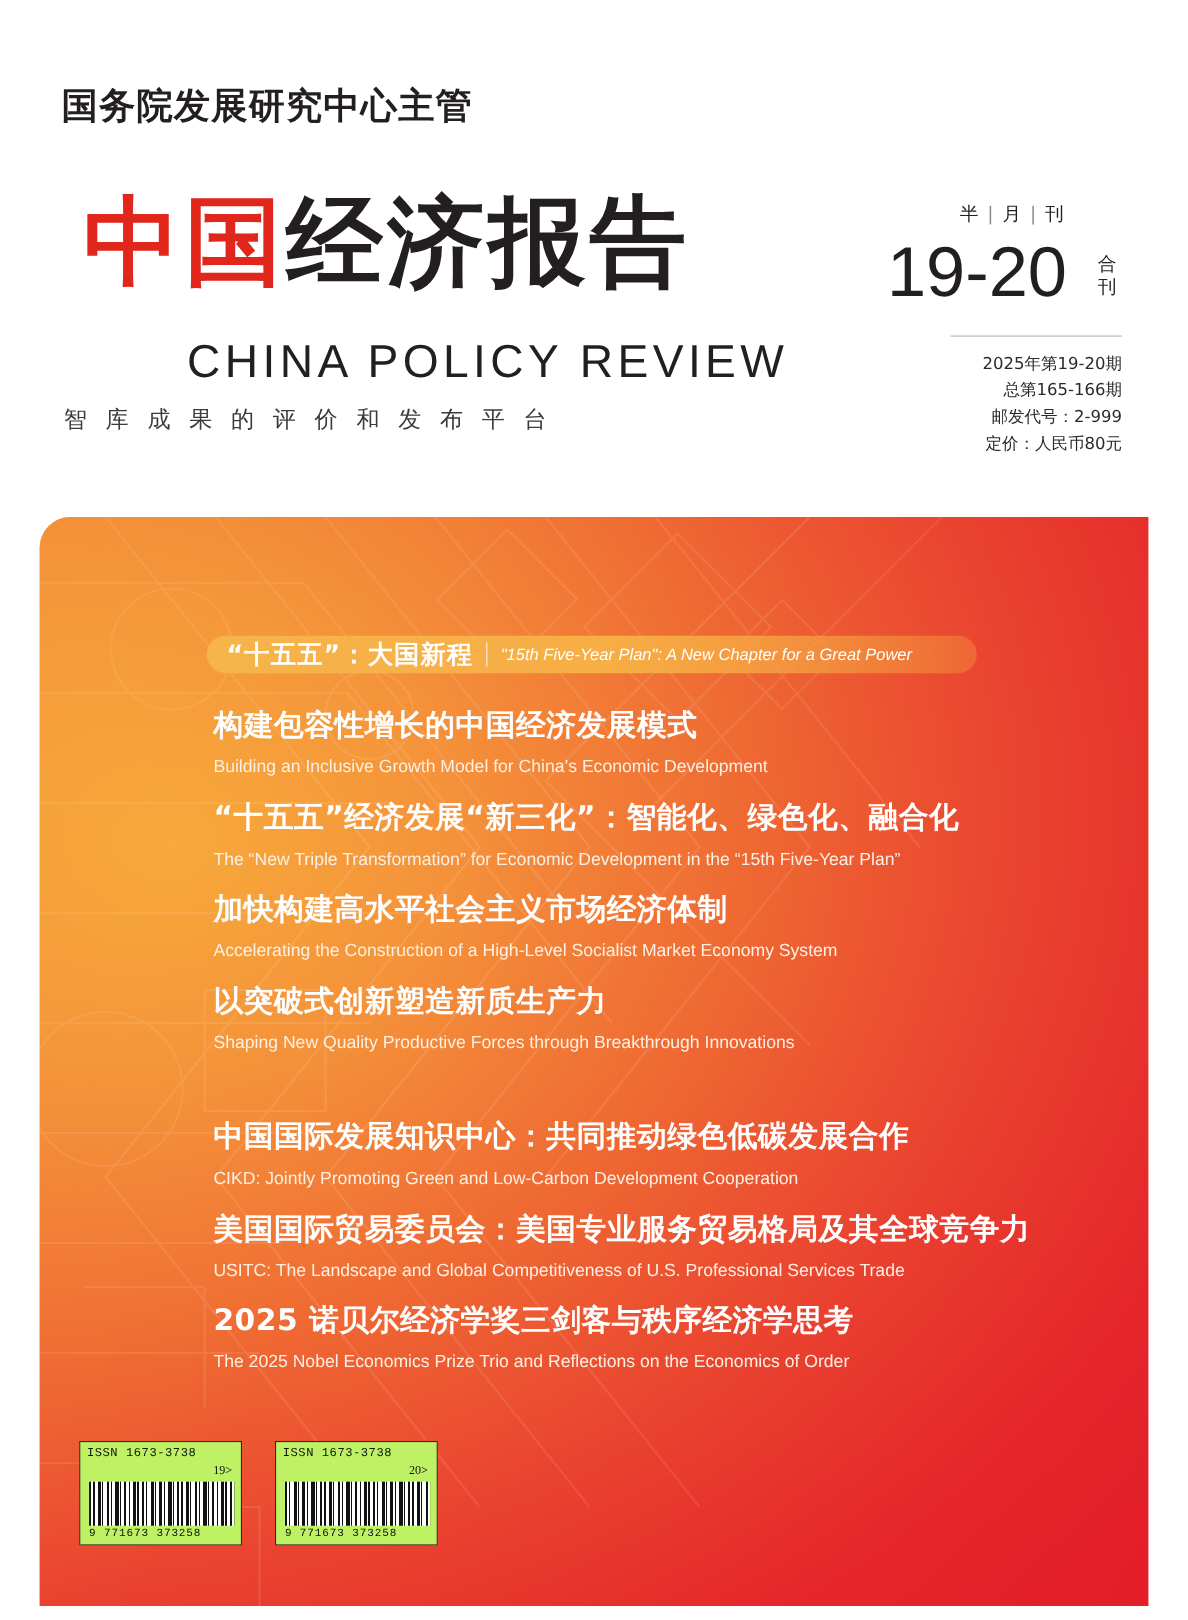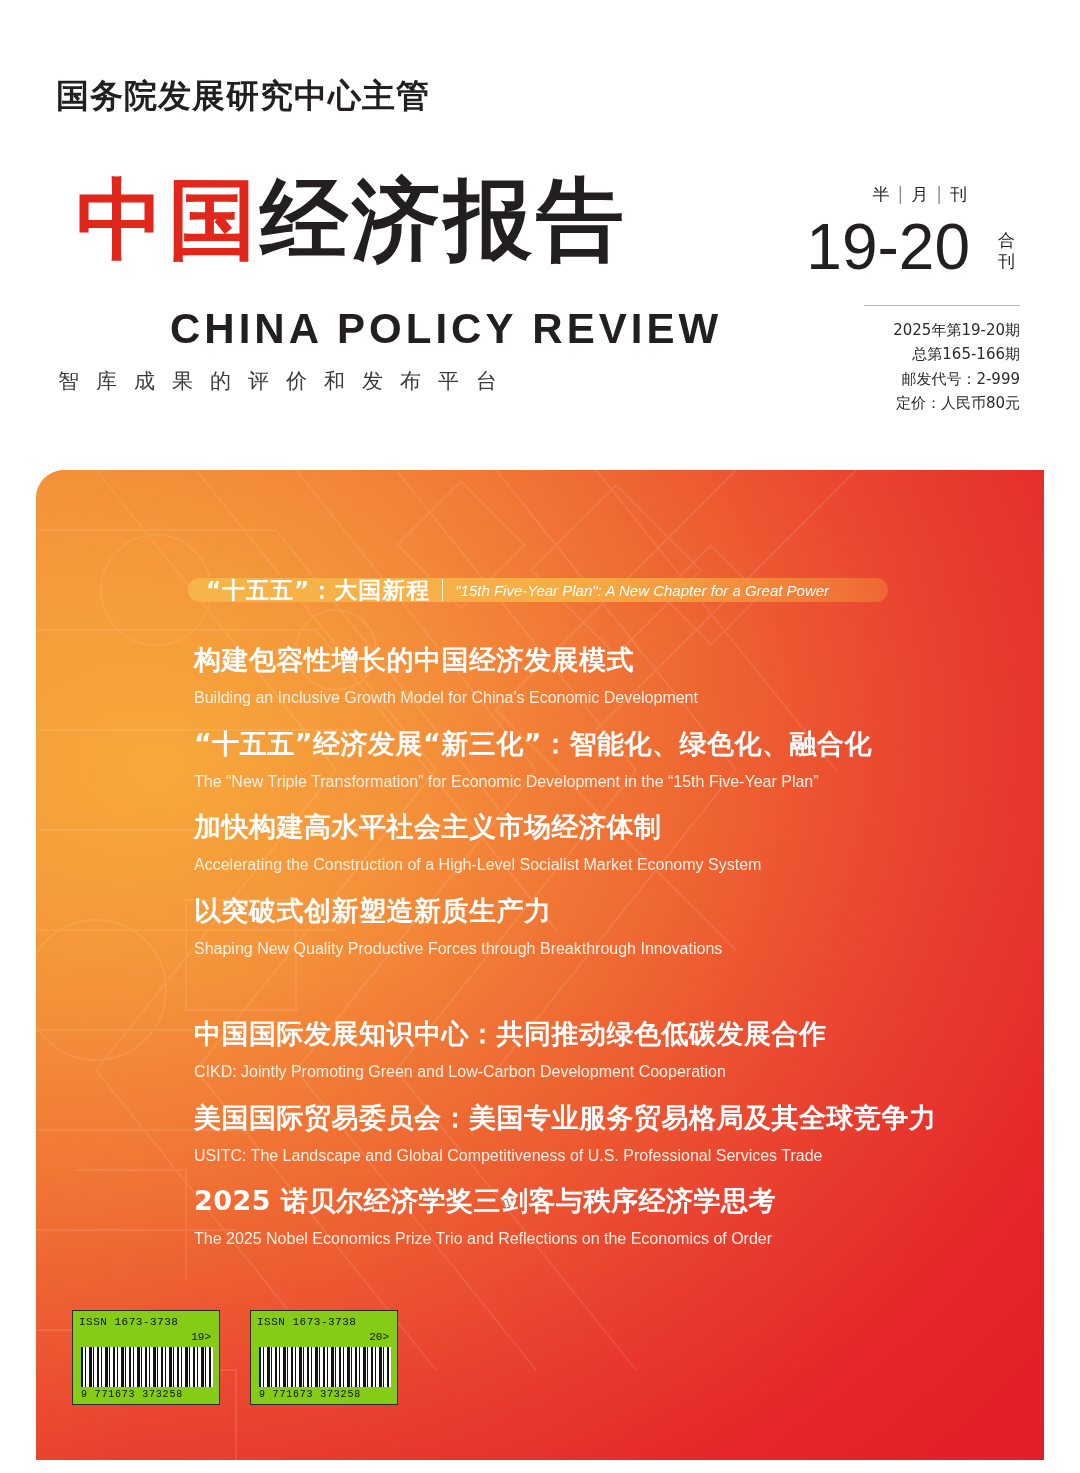--- a/index.html
+++ b/index.html
@@ -48,21 +48,21 @@
     color: #e1261c;
   }
   .title-cn .dark {
     color: #231f20;
   }
   .title-en {
     position: absolute;
     left: 170px;
     top: 305px;
     font-size: 42px;
-    font-weight: bold;
+    font-weight: normal;
     letter-spacing: 4px;
     color: #231f20;
     font-family: "Liberation Sans", sans-serif;
   }
   .tagline {
     position: absolute;
     left: 58px;
     top: 367px;
     font-size: 21px;
     letter-spacing: 17px;
@@ -147,21 +147,21 @@
   .cover-fade {
     position: absolute;
     inset: 0;
     background: linear-gradient(118deg, rgba(247,176,60,0.35) 0%, rgba(241,120,50,0.05) 40%, rgba(226,32,40,0.25) 100%);
   }
 
   .banner {
     position: absolute;
     left: 152px;
     top: 108px;
-    height: 24px;
+    height: 34px;
     background: linear-gradient(90deg, #f6b44b 0%, #f6ae45 52%, rgba(246,160,62,0.35) 100%);
     border-radius: 19px;
     display: flex;
     align-items: center;
     padding: 0 16px 0 18px;
     box-sizing: border-box;
     width: 700px;
   }
   .banner-cn {
     font-size: 23px;
@@ -219,39 +219,39 @@
   .barcodes {
     position: absolute;
     left: 72px;
     top: 1310px;
     display: flex;
     gap: 30px;
   }
   .barcode {
     width: 148px;
     height: 95px;
-    background: #84cc16;
+    background: #bef264;
     border: 1px solid #2b2b2b;
     position: relative;
     box-sizing: border-box;
     padding: 5px 6px 0 6px;
   }
   .bc-issn {
     font-size: 11px;
     font-family: "Liberation Mono", monospace;
     letter-spacing: 0.5px;
     color: #111;
     margin-bottom: 2px;
   }
   .bc-sup {
     position: absolute;
     right: 8px;
     top: 20px;
     font-size: 11px;
-    font-family: Liberation Mono, monospace;
+    font-family: Liberation Serif, serif;
     color: #111;
   }
   .bc-bars {
     position: absolute;
     left: 8px;
     top: 36px;
     width: 132px;
     height: 40px;
     background-image: repeating-linear-gradient(90deg,
       #111 0px, #111 2px, #fff 2px, #fff 4px,

